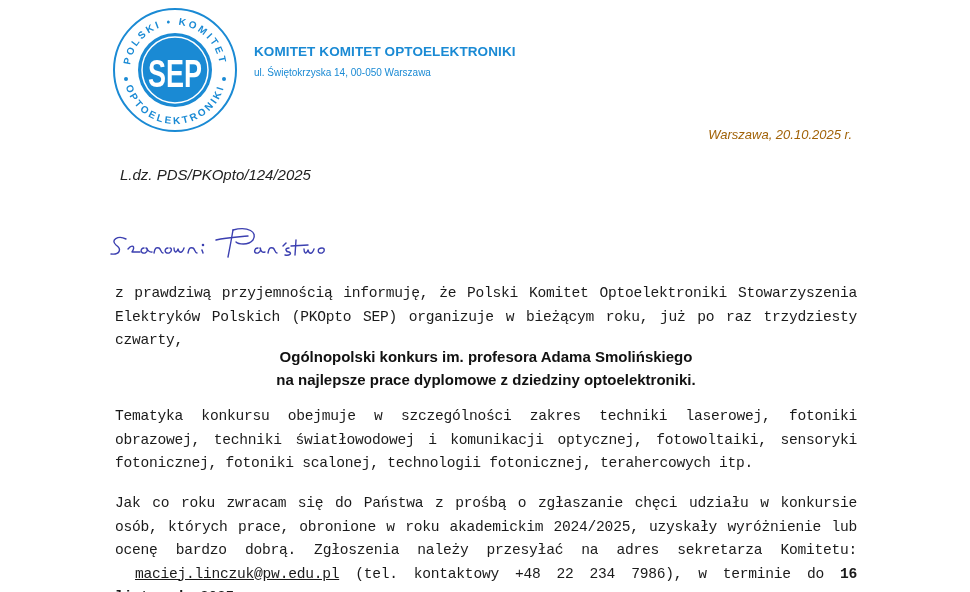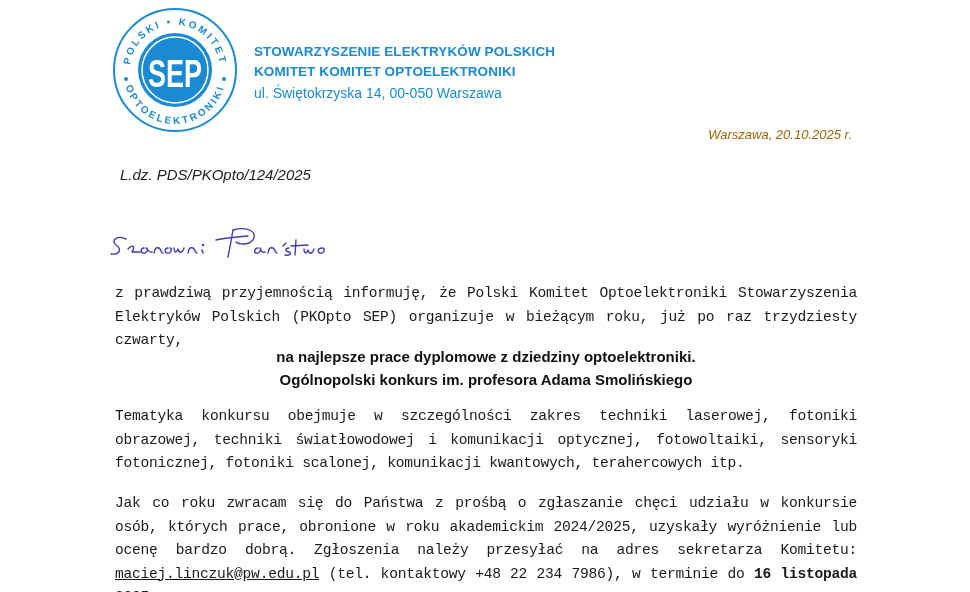--- a/index.html
+++ b/index.html
@@ -1,29 +1,29 @@
 <!DOCTYPE html>
 <html><head>
 <meta charset="utf-8">
 <style>
   html, body { margin:0; padding:0; background:#ffffff; }
   body { width:970px; height:592px; position:relative; overflow:hidden; font-family:"Liberation Sans", sans-serif; color:#1a1a1a; }
   .logo { position:absolute; left:112px; top:7px; width:126px; height:126px; }
   .org { position:absolute; left:254px; top:42px; color:#1a8ad4; font-family:"Liberation Sans", sans-serif; }
   .org .l1, .org .l2 { font-weight:bold; font-size:13.5px; line-height:20px; letter-spacing:0.1px; }
-  .org .l3 { font-size:14px; line-height:22px; }
+  .org .l3 { font-size:10px; line-height:22px; }
   .date { position:absolute; right:118px; top:127px; font-style:italic; font-size:13px; color:#a16207; }
   .ref { position:absolute; left:120px; top:166px; font-style:italic; font-size:15px; color:#222; }
   .salutation { position:absolute; left:108px; top:222px; width:270px; height:50px; }
   .para { position:absolute; left:115px; width:742px; font-family:Liberation Mono, monospace; font-size:14.6px; line-height:23.5px; text-align:justify; color:#1a1a1a; letter-spacing:-0.25px; }
   .p1 { top:282px; }
   .title { position:absolute; left:115px; width:742px; top:345px; text-align:center; font-weight:bold; font-size:15px; line-height:23px; color:#111; }
   .p2 { top:405px; }
   .p3 { top:492px; }
-  .email { text-decoration:underline; color:#1a1a1a; }
+  .email { text-decoration:underline; color:#1a1a1a;margin-left:20px; }
   b { font-weight:bold; }
 </style>
 </head>
 <body>
 
 <div class="logo">
   <svg width="126" height="126" viewBox="0 0 126 126">
     <defs>
       <path id="arcTop" d="M 18 63 A 45 45 0 0 1 108 63"></path>
       <path id="arcBot" d="M 12 66 A 51 51 0 0 0 114 66"></path>
@@ -37,21 +37,20 @@
     </text>
     <text fill="#1a8ad4" font-family="Liberation Sans, sans-serif" font-weight="bold" font-size="10" letter-spacing="2.5">
       <textPath href="#arcBot" startOffset="50%" text-anchor="middle">OPTOELEKTRONIKI</textPath>
     </text>
     <circle cx="14" cy="72" r="2" fill="#1a8ad4"></circle>
     <circle cx="112" cy="72" r="2" fill="#1a8ad4"></circle>
   </svg>
 </div>
 
 <div class="org">
-  <div class="l1">STOWARZYSZENIE ELEKTRYKÓW POLSKICH</div>
   <div class="l2">KOMITET KOMITET OPTOELEKTRONIKI</div>
   <div class="l3">ul. Świętokrzyska 14, 00-050 Warszawa</div>
 </div>
 
 <div class="date">Warszawa, 20.10.2025 r.</div>
 <div class="ref">L.dz. PDS/PKOpto/124/2025</div>
 
 <div class="salutation">
   <svg width="270" height="50" viewBox="0 0 270 50" fill="none" stroke="#3b3fb0" stroke-width="1.4" stroke-linecap="round" stroke-linejoin="round">
 
@@ -77,19 +76,19 @@
     <path d="M188 18 L 187 33"></path>
     <path d="M183 24 L 200 23"></path>
     <path d="M196 27 C 196 31, 198 33, 200 28 C 201 32, 204 33, 206 27"></path>
     <path d="M214 26 C 209 26, 209 32, 214 31 C 217 30, 217 26, 214 26"></path>
   </svg>
 </div>
 
 <div class="para p1">z prawdziwą przyjemnością informuję, że Polski Komitet Optoelektroniki Stowarzyszenia Elektryków Polskich (PKOpto SEP) organizuje w bieżącym roku, już po raz trzydziesty czwarty,</div>
 
 <div class="title">
+  <div>Ogólnopolski konkurs im. profesora Adama Smolińskiego</div>
   <div>na najlepsze prace dyplomowe z dziedziny optoelektroniki.</div>
-  <div>Ogólnopolski konkurs im. profesora Adama Smolińskiego</div>
 </div>
 
-<div class="para p2">Tematyka konkursu obejmuje w szczególności zakres techniki laserowej, fotoniki obrazowej, techniki światłowodowej i komunikacji optycznej, fotowoltaiki, sensoryki fotonicznej, fotoniki scalonej, komunikacji kwantowych, terahercowych itp.</div>
+<div class="para p2">Tematyka konkursu obejmuje w szczególności zakres techniki laserowej, fotoniki obrazowej, techniki światłowodowej i komunikacji optycznej, fotowoltaiki, sensoryki fotonicznej, fotoniki scalonej, technologii fotonicznej, terahercowych itp.</div>
 
 <div class="para p3"><span>Jak co roku zwracam się do Państwa z prośbą o zgłaszanie chęci udziału w konkursie osób, których prace, obronione w roku akademickim 2024/2025, uzyskały wyróżnienie lub ocenę bardzo dobrą. Zgłoszenia należy przesyłać na adres sekretarza Komitetu: </span><span class="email">maciej.linczuk@pw.edu.pl</span><span> (tel. kontaktowy +48 22 234 7986), w terminie do </span><b>16 listopada 2025 r</b><span>.</span></div>
 
 </body></html>

